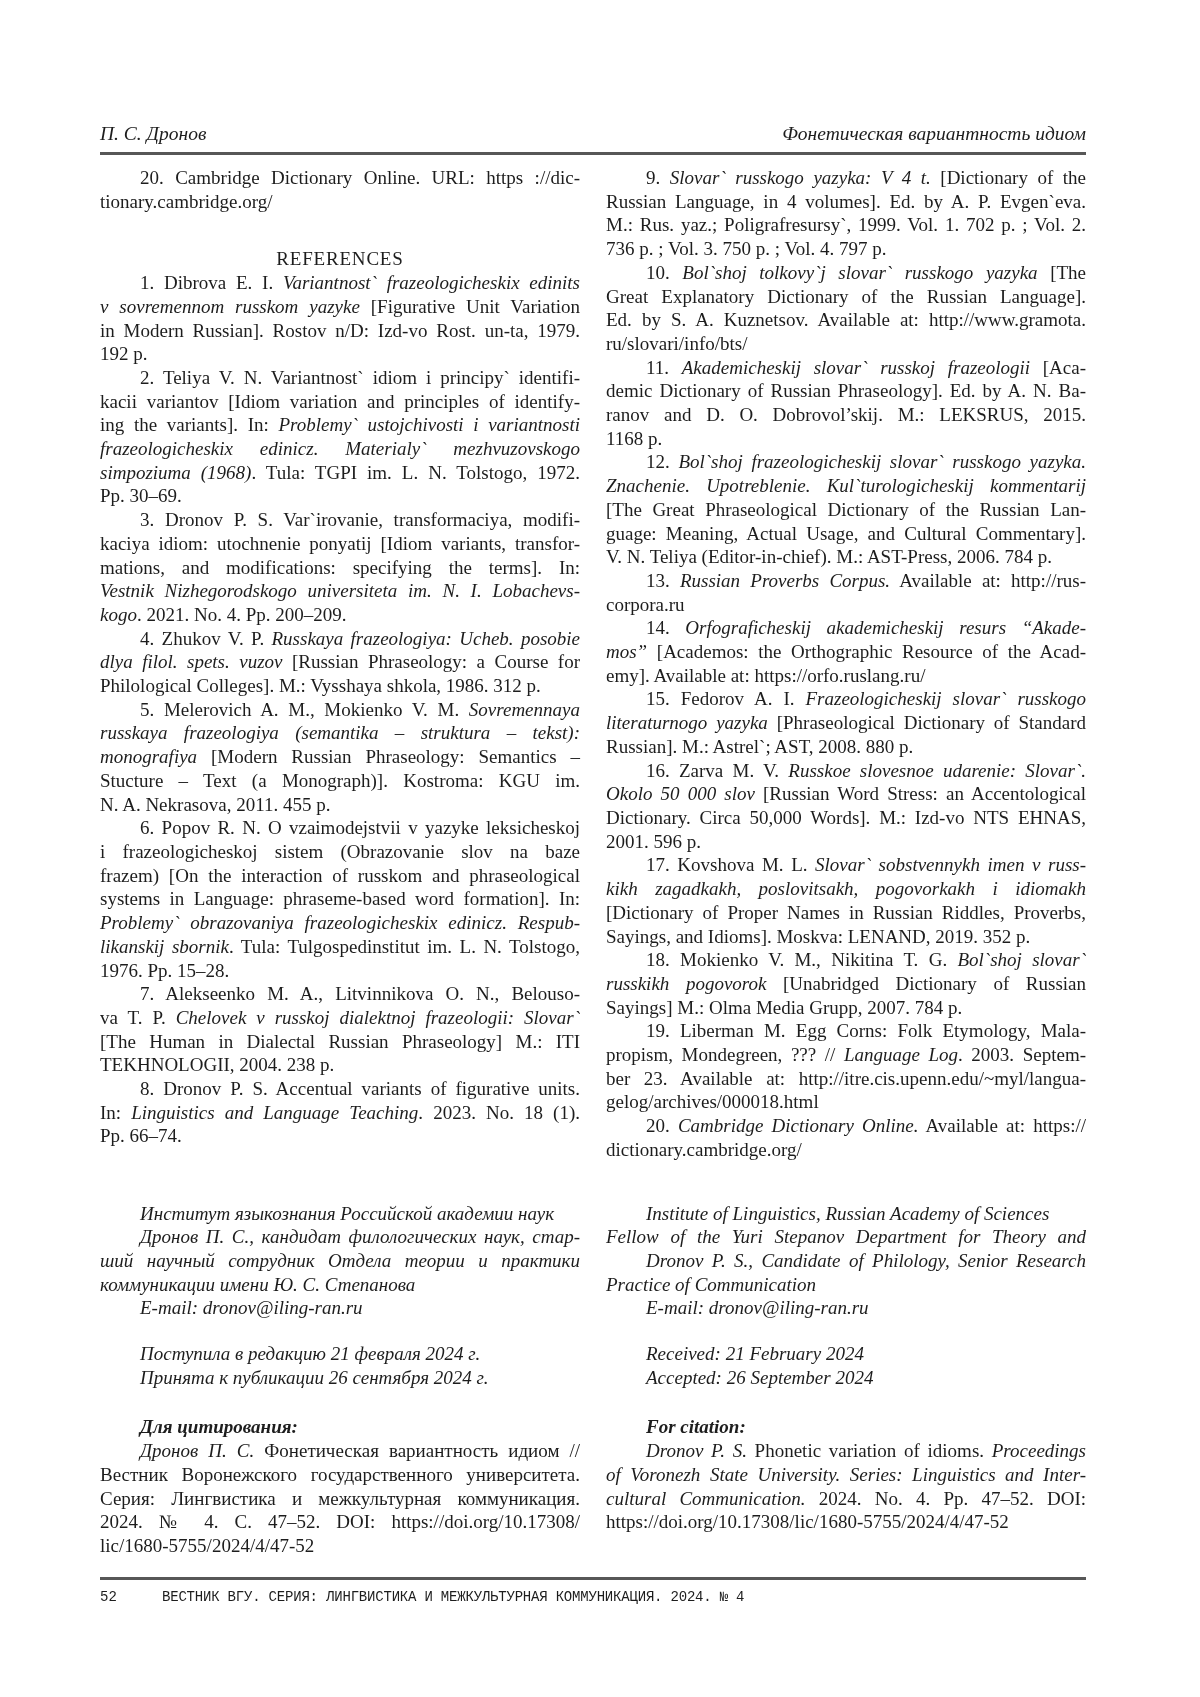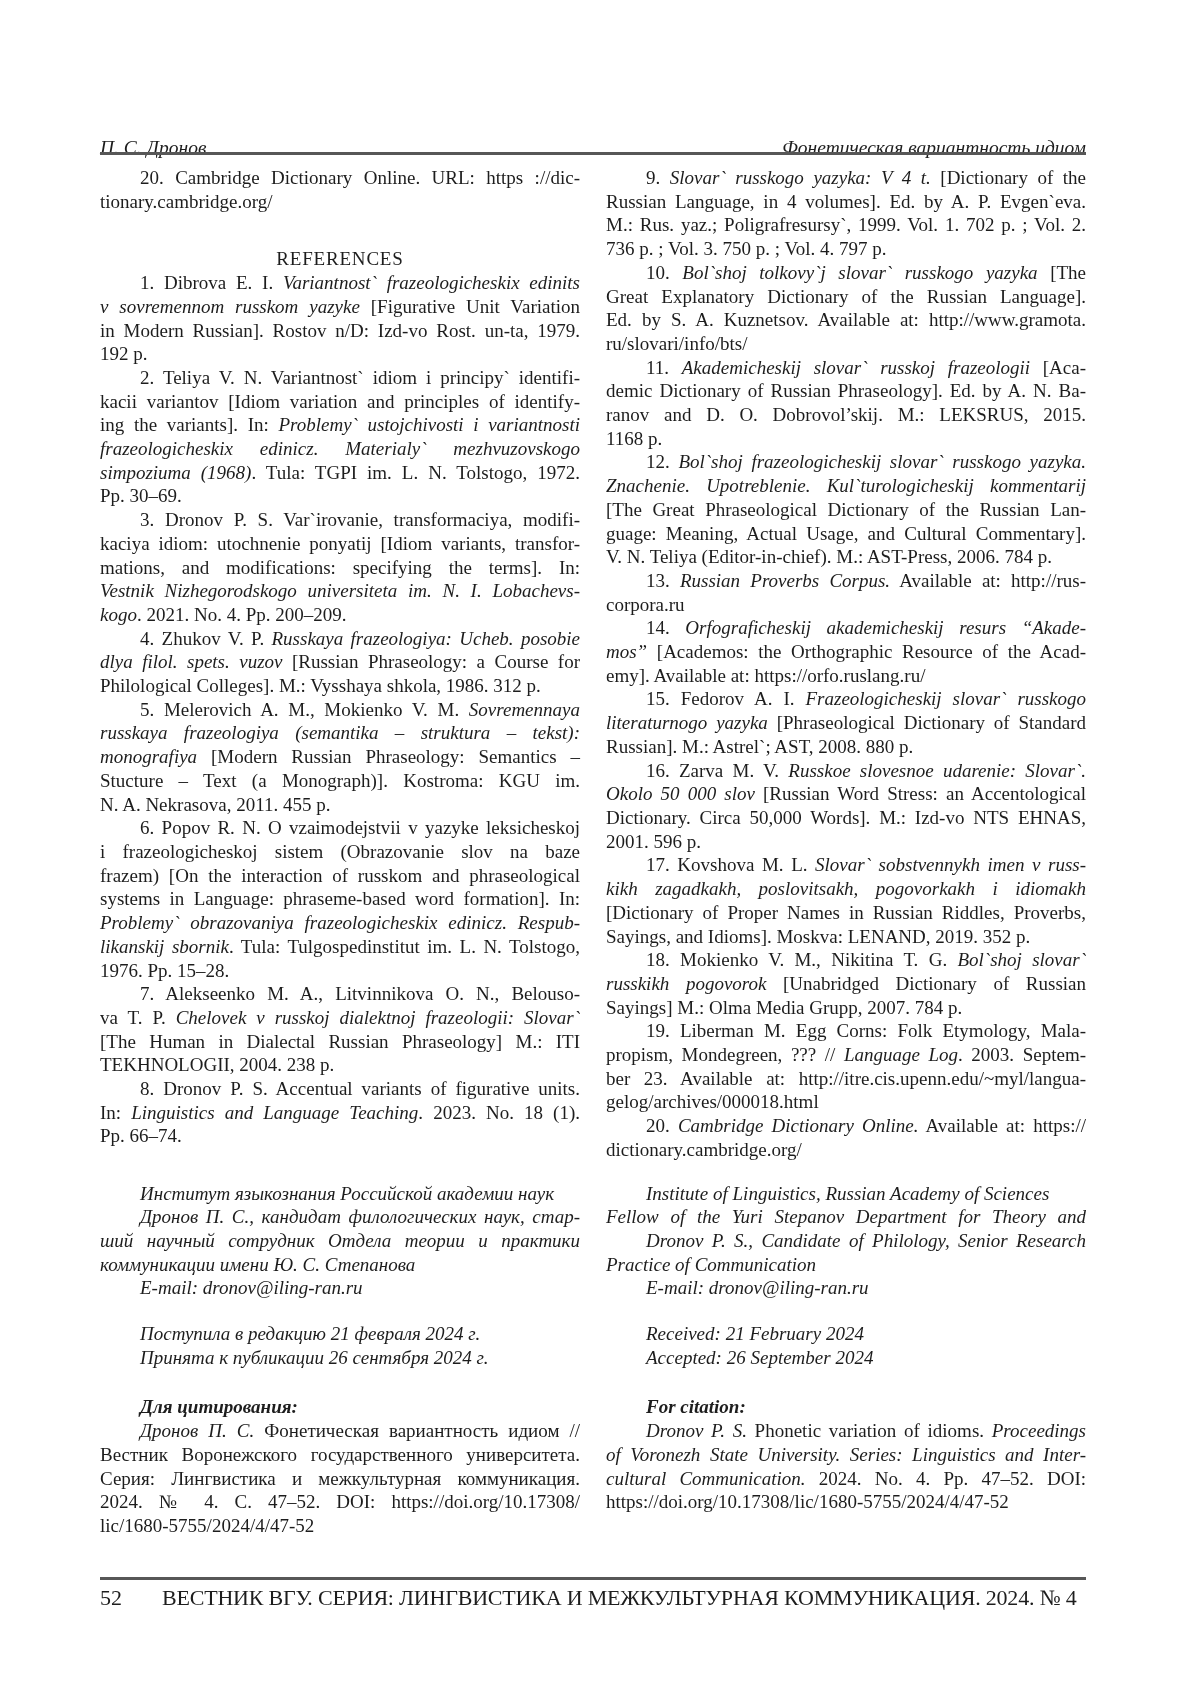--- a/index.html
+++ b/index.html
@@ -6,21 +6,21 @@
   .page{
     position:relative;
     width:1200px;height:1697px;
     background:#ffffff;
     overflow:hidden;
     font-family:"Liberation Serif","DejaVu Serif",serif;
     color:#1d1d1d;
     font-size:19px;
   }
   .header{
-    position:absolute;left:100px;right:114px;top:136px;
+    position:absolute;left:100px;right:114px;top:122px;
     display:flex;justify-content:space-between;
     font-style:italic;font-size:19.5px;line-height:24px;
   }
   .rule{
     position:absolute;left:100px;right:114px;top:152px;
     height:3px;background:#575757;
   }
   .content{
     position:absolute;left:100px;right:114px;top:166px;
   }
@@ -40,30 +40,30 @@
   .line.last{text-align-last:left;}
   .line.first{text-indent:40px;}
   .it{font-style:italic;}
   .bi{font-weight:700;font-style:italic;}
   .refs-heading{
     margin-top:34px;
     text-align:center;
     letter-spacing:.8px;
     line-height:23.7px;
   }
-  .backmatter{margin-top:20px;}
+  .backmatter{margin-top:40px;}
   .dates-block{margin-top:22px;}
   .cit-head{margin-top:26px;}
   .footer{
     position:absolute;left:100px;right:114px;top:1577px;
     border-top:3px solid #575757;
   }
   .footer-row{
     display:flex;align-items:baseline;
-    padding-top:6px;font-size:22px;line-height:23px;
+    padding-top:6px;font-size:14px;line-height:23px;font-family:Liberation Mono, monospace;
   }
   .page-num{width:62px;}
   .journal{flex:1;text-align:left;letter-spacing:-0.2px;}
 </style>
 </head>
 <body>
 
 <div class="page">
 
   <div class="header">

